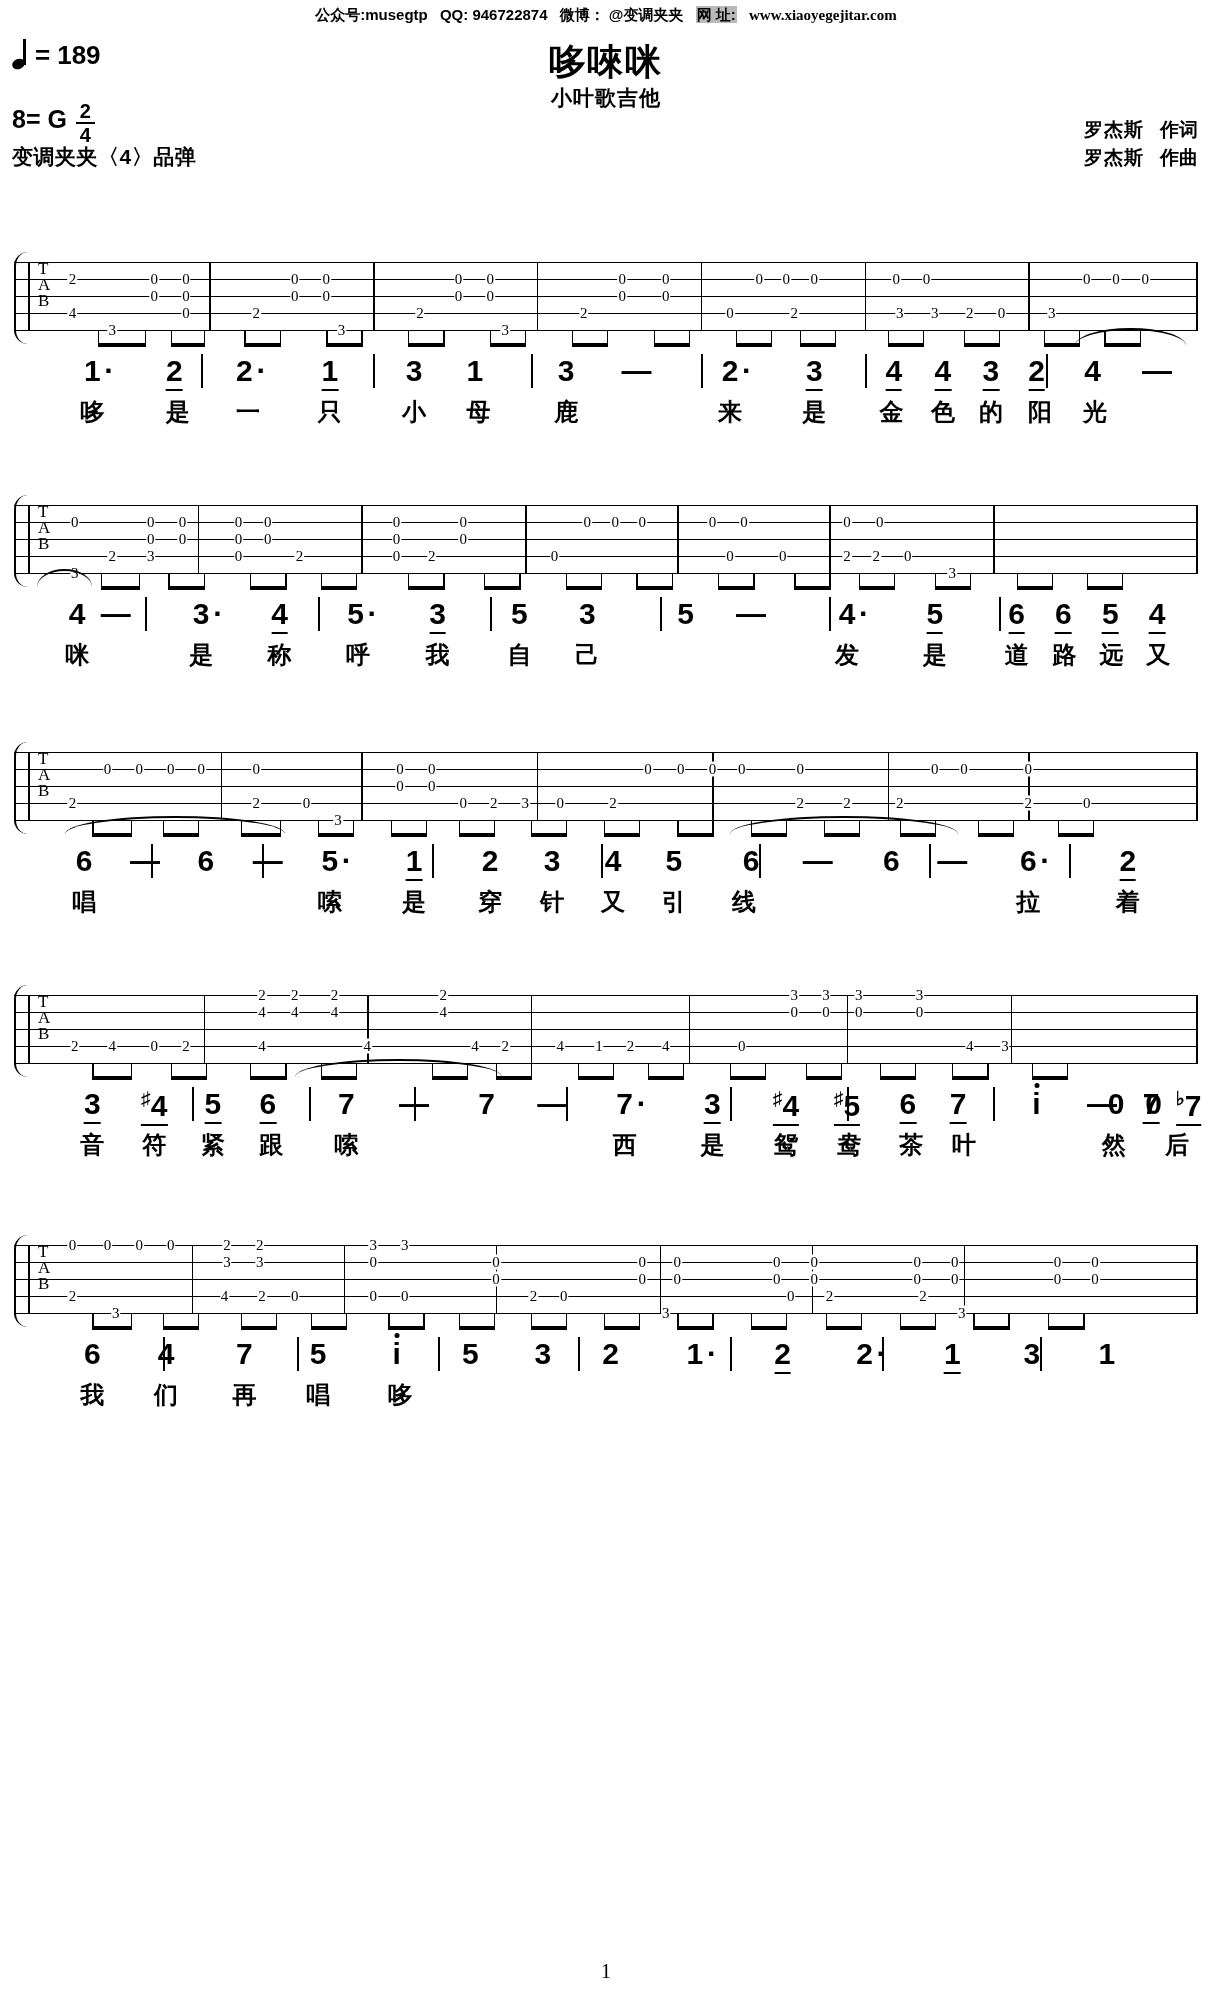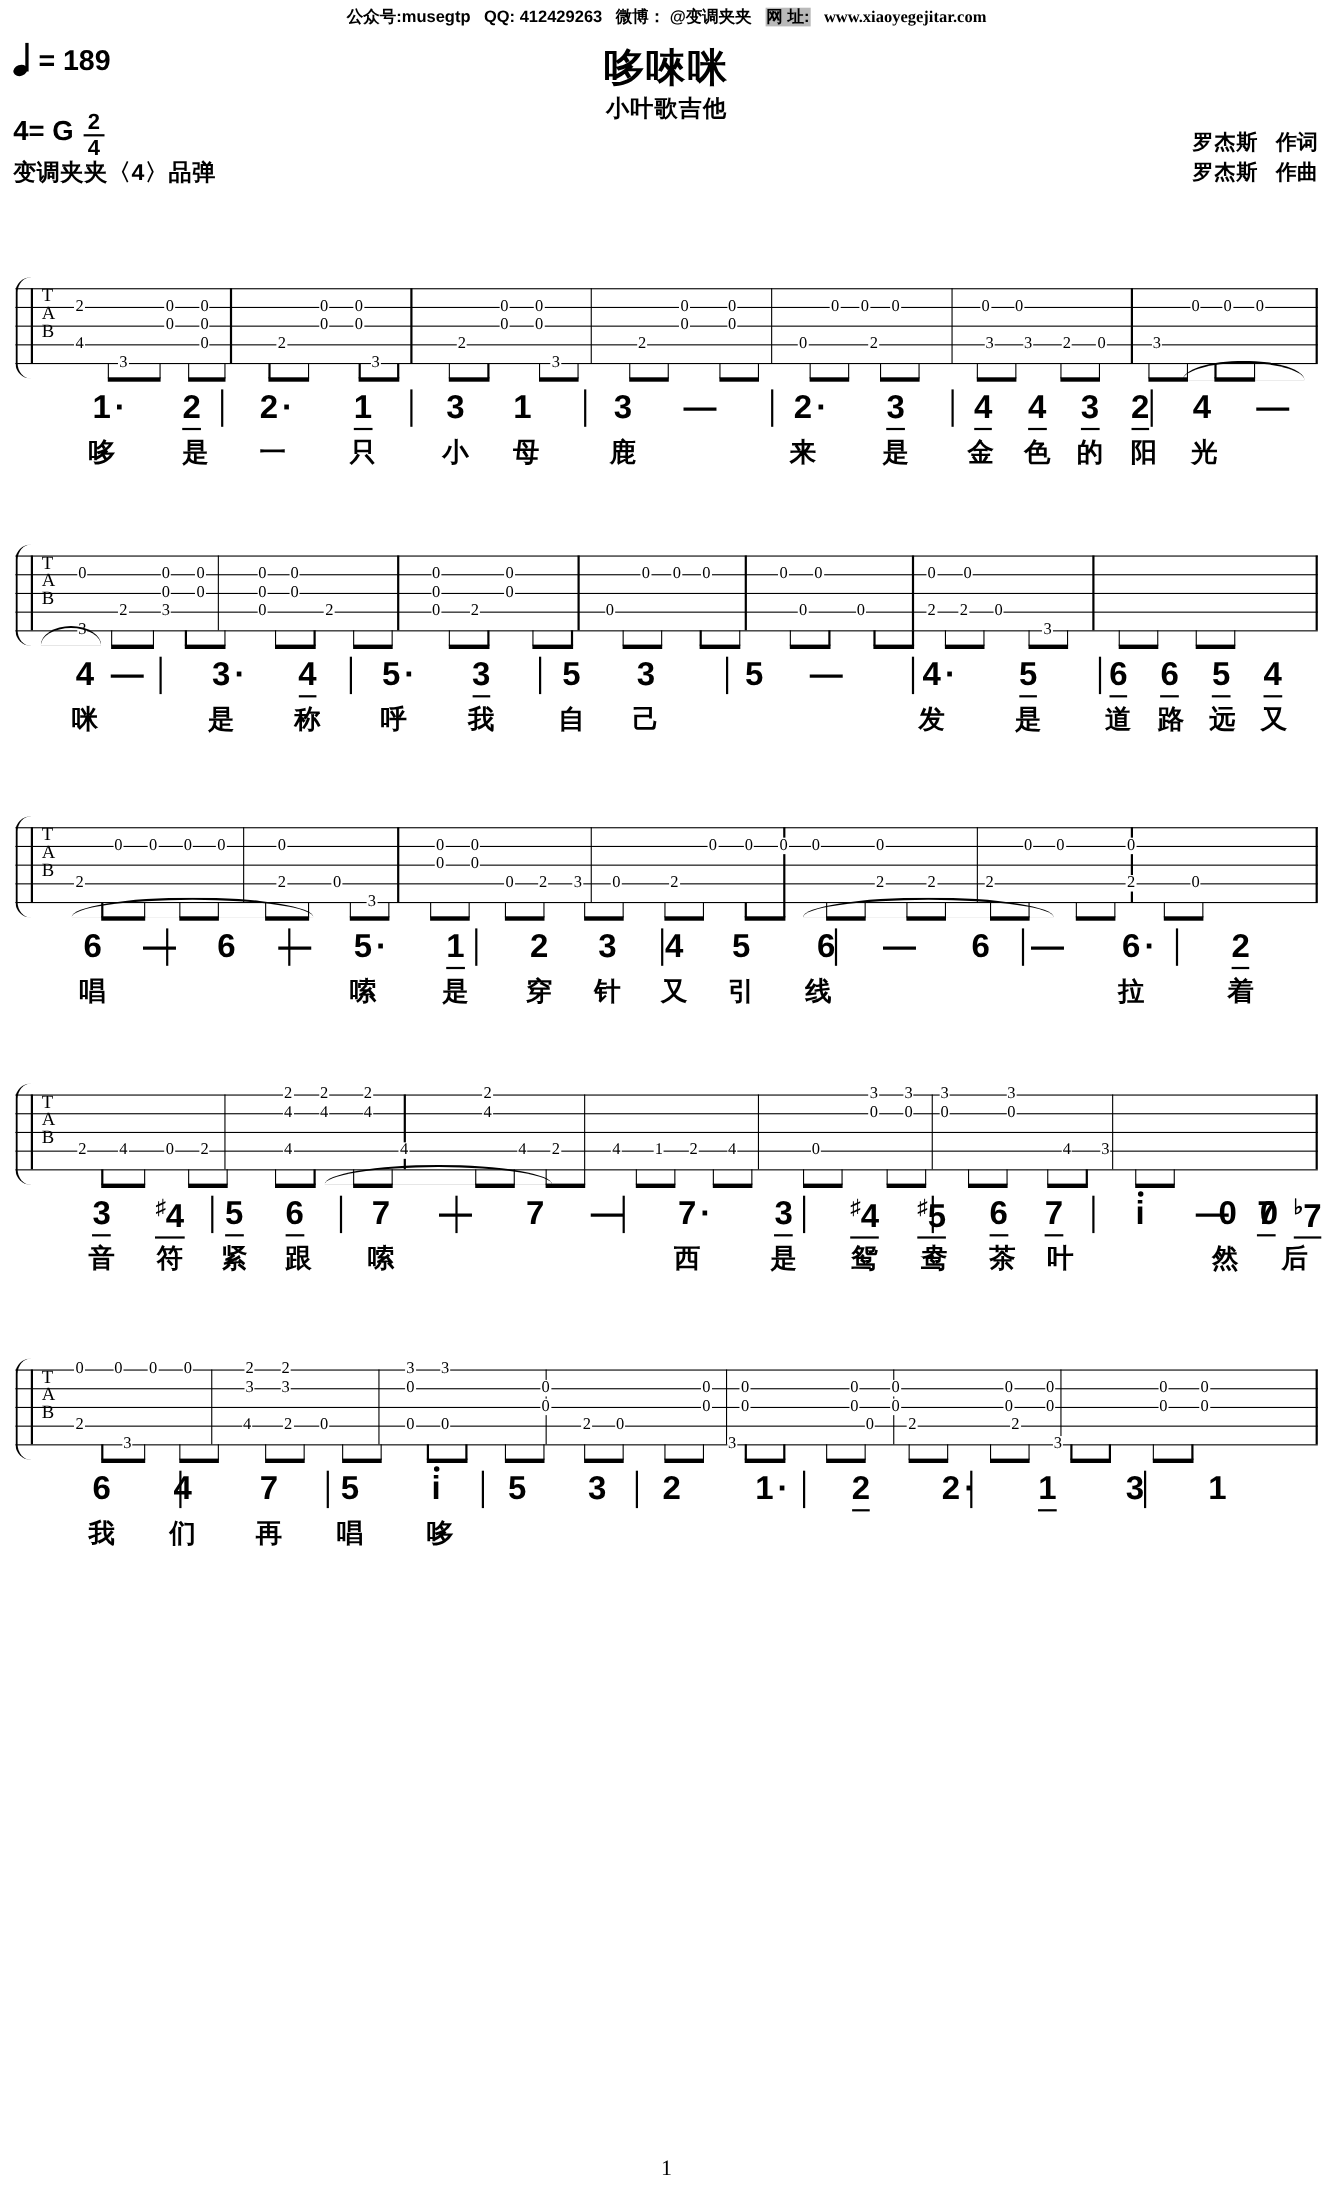--- a/index.html
+++ b/index.html
@@ -77,37 +77,37 @@
   .slur{position:absolute;border-top:2px solid #000;border-radius:50%/100% 100% 0 0;height:16px;}
 
   .pagenum{position:absolute;left:0;bottom:16px;width:1212px;text-align:center;
            font-family:"Liberation Serif",serif;font-size:20px;}
 </style>
 </head>
 <body>
 
 <div class="topbar">
   <span>公众号:musegtp</span>
-  <span>QQ: 412429263</span>
+  <span>QQ: 946722874</span>
   <span>微博： @变调夹夹</span>
   <span class="wz">网 址:</span>
   <span class="url">www.xiaoyegejitar.com</span>
 </div>
 
 <div class="tempo">
   <span class="qnote">
     <span class="head"></span>
       <span class="stem"></span>
   </span>
   <span>=</span>
   <span>189</span>
 </div>
 
 <div class="keysig">
-  <span>4= G</span>
+  <span>8= G</span>
   <span class="frac">
     <span class="num">2</span>
     <span class="bar"></span>
     <span class="den">4</span>
   </span>
 </div>
 
 <div class="capo">变调夹夹〈4〉品弹</div>
 
 <div class="title">哆唻咪</div>

